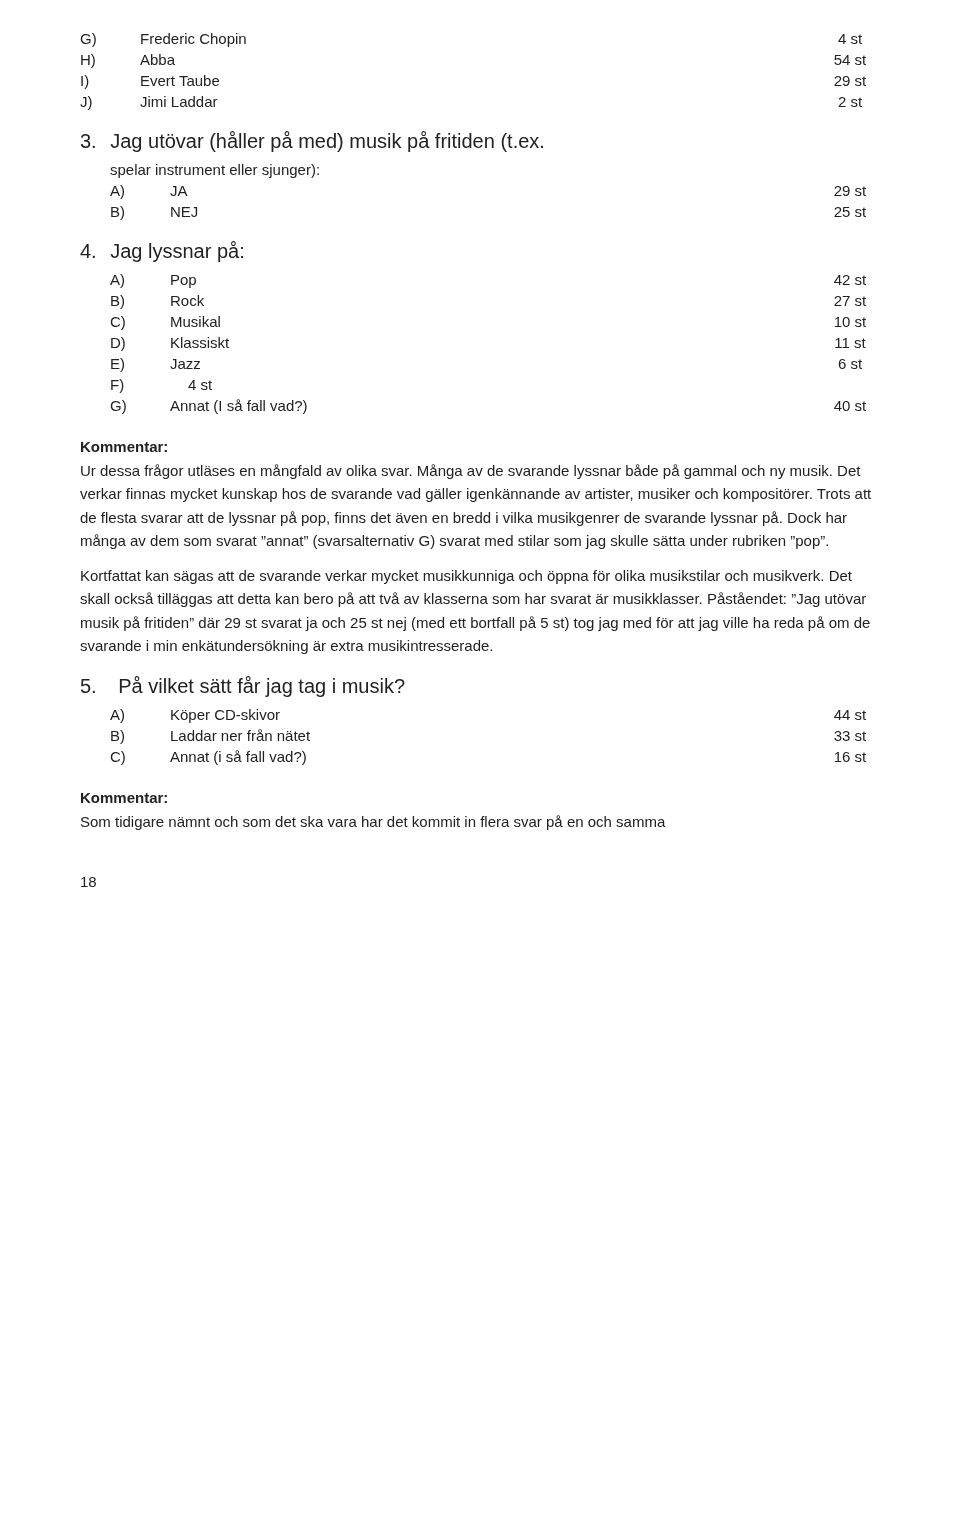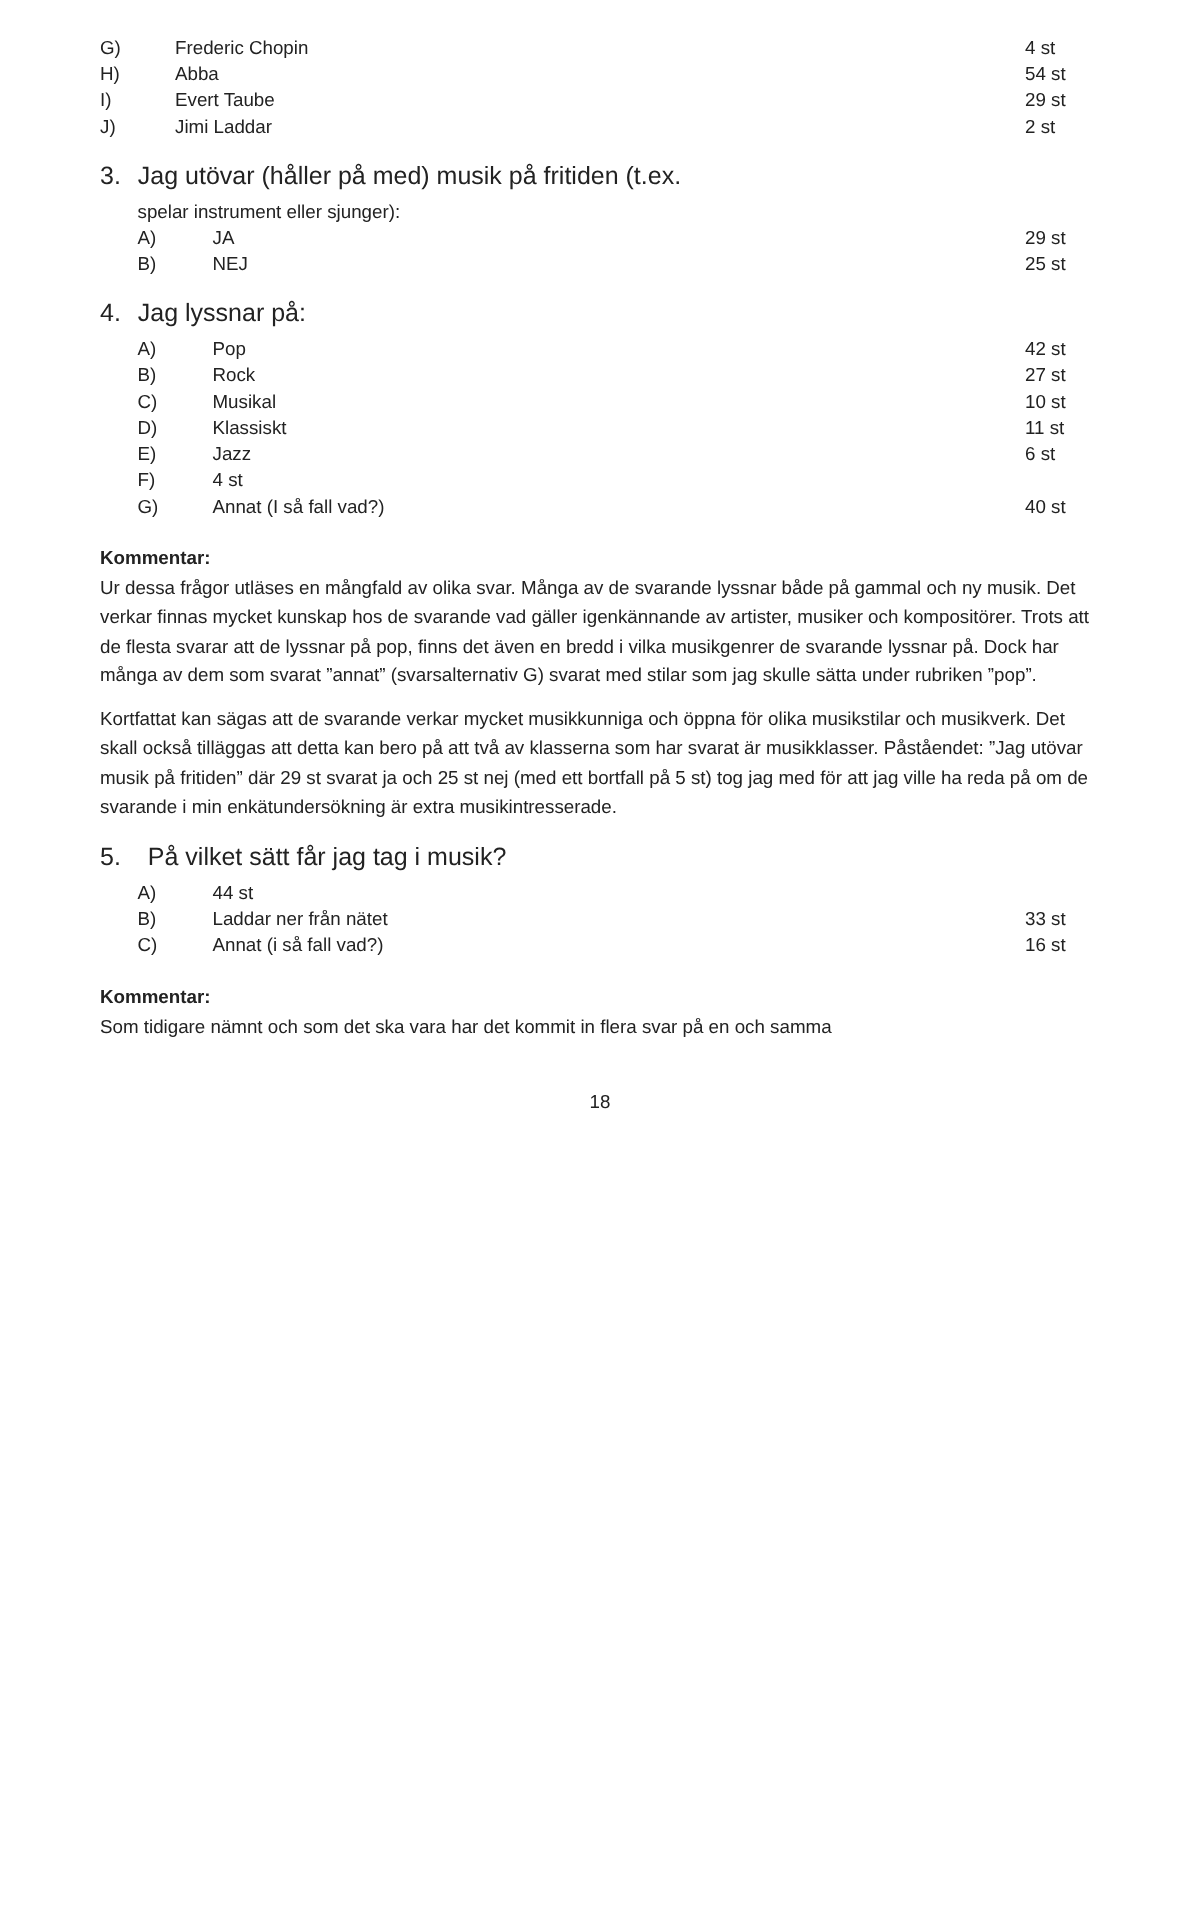--- a/index.html
+++ b/index.html
@@ -25,36 +25,36 @@
     }
     .list-label {
       min-width: 60px;
       display: inline-block;
     }
     .list-text {
       flex: 1;
     }
     .list-count {
       min-width: 60px;
-      text-align: left;
+      text-align: center;
     }
     .question-title {
       margin-bottom: 8px;
       font-size: 20px;
     }
     .kommentar-heading {
       font-weight: bold;
       margin-bottom: 4px;
     }
     .paragraph {
       margin-bottom: 12px;
       line-height: 1.55;
     }
     .page-number {
-      text-align: center;
+      text-align: left;
       margin-top: 40px;
       font-size: 15px;
     }
     .indent-block {
       margin-left: 30px;
     }
   </style>
 </head>
 <body>
 
@@ -151,20 +151,21 @@
 </div>
 
 <div class="section" style="margin-top: 16px;">
   <div class="question-title">
     <span>5.</span>
     <span style="margin-left: 16px;">På vilket sätt får jag tag i musik?</span>
   </div>
   <div class="indent-block">
     <div class="list-item">
       <span class="list-label">A)</span>
+      <span class="list-text">Köper CD-skivor</span>
       <span class="list-count">44 st</span>
     </div>
     <div class="list-item">
       <span class="list-label">B)</span>
       <span class="list-text">Laddar ner från nätet</span>
       <span class="list-count">33 st</span>
     </div>
     <div class="list-item">
       <span class="list-label">C)</span>
       <span class="list-text">Annat (i så fall vad?)</span>

